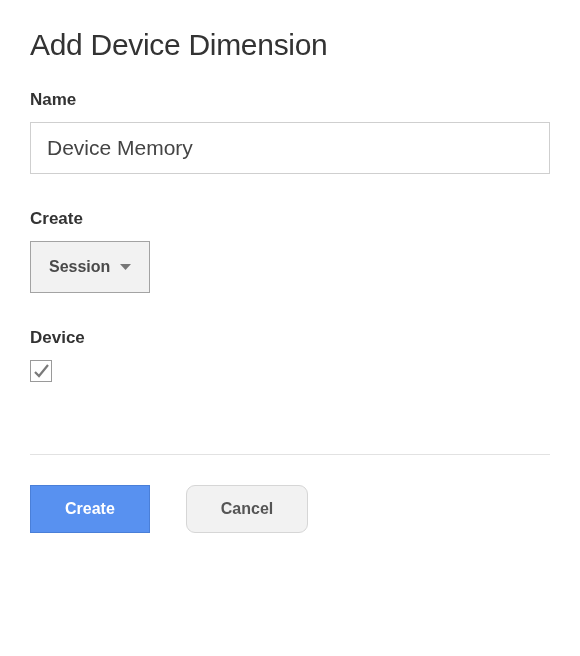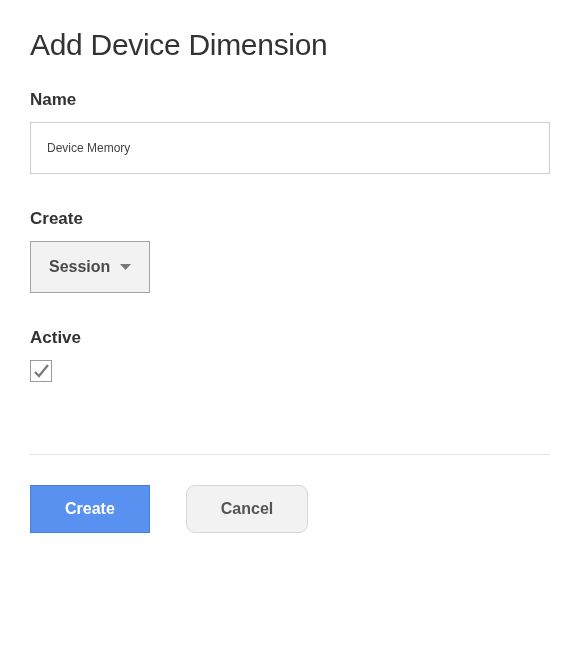--- a/index.html
+++ b/index.html
@@ -30,21 +30,21 @@
       font-weight: 700;
       color: #333;
       display: block;
       margin-bottom: 12px;
     }
     .text-input {
       width: 100%;
       max-width: 520px;
       height: 52px;
       padding: 0 16px;
-      font-size: 12px;
+      font-size: 21px;
       color: #444;
       border: 1px solid #cfcfcf;
       background: #ffffff;
       outline: none;
     }
     .dropdown {
       display: inline-flex;
       align-items: center;
       height: 52px;
       padding: 0 18px;
@@ -129,21 +129,21 @@
     <span class="dropdown-label">Session</span>
     <span class="dropdown-caret">
       <svg width="11" height="6" viewBox="0 0 11 6">
           <polygon points="0,0 11,0 5.5,6" fill="#777"></polygon>
         </svg>
     </span>
   </div>
 </div>
 
 <div class="field-group">
-  <label class="field-label">Active</label>
+  <label class="field-label">Device</label>
   <div class="checkbox-wrap">
     <span class="checkbox">
       <svg width="18" height="18" viewBox="0 0 18 18">
         <polyline points="3,10 7,14 16,3" fill="none" stroke="#7a7a7a" stroke-width="2.2"></polyline>
       </svg>
     </span>
   </div>
 </div>
 
 <hr class="divider">

